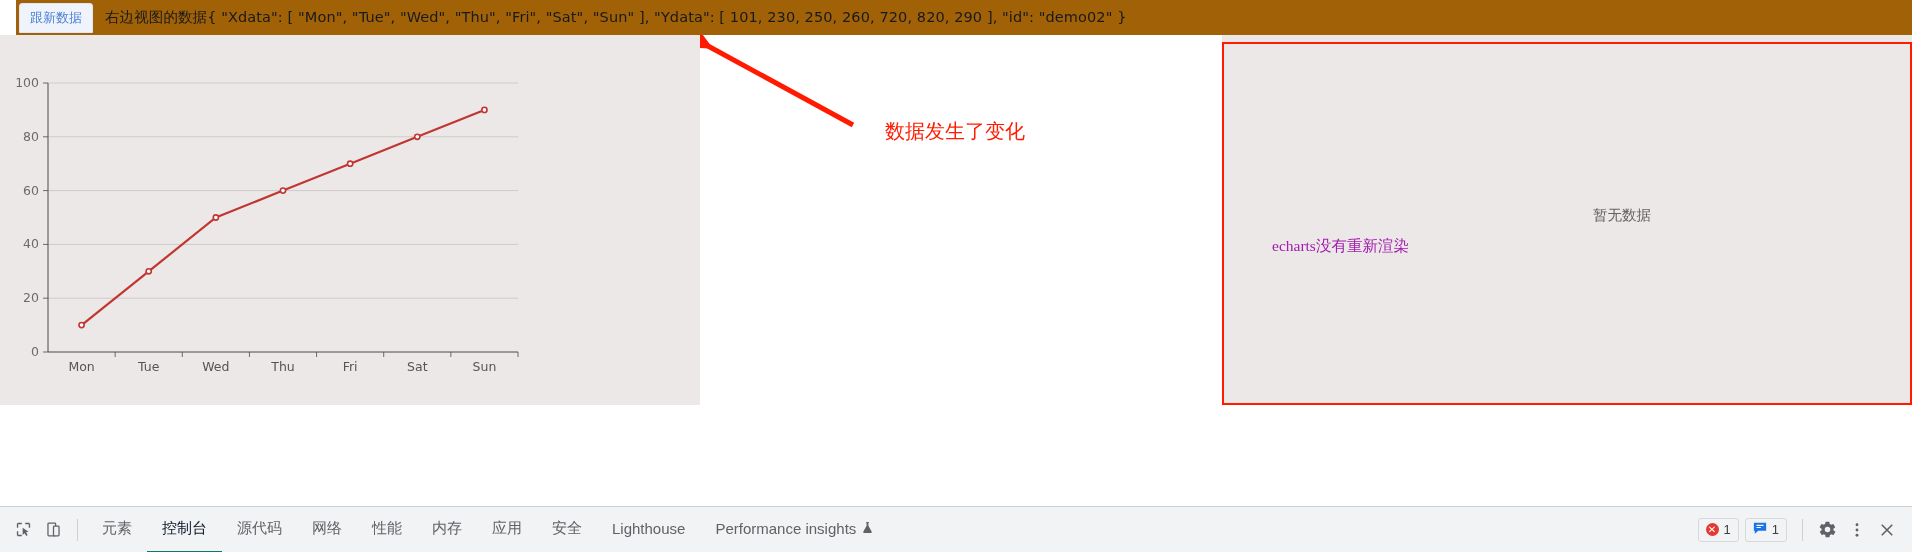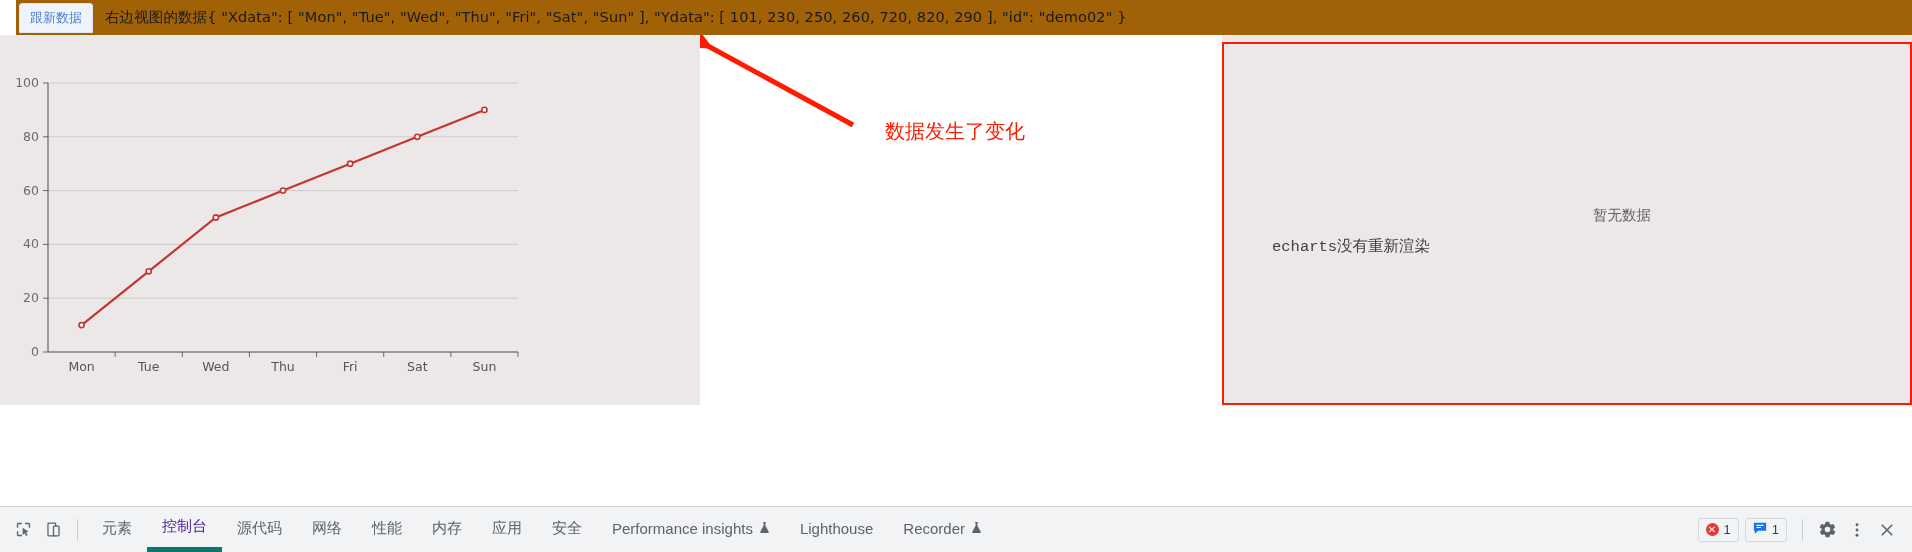--- a/index.html
+++ b/index.html
@@ -83,23 +83,23 @@
     left: 1222px; top: 206px;
     width: 800px;
     text-align: center;
     font-size: 14.5px;
     color: #636363;
     font-family: "DejaVu Sans", sans-serif;
   }
   #right-note {
     position: absolute;
     left: 1272px; top: 236px;
-    color: #404040;
+    color: #a21caf;
     font-size: 15.5px;
-    font-family: Liberation Mono, monospace;
+    font-family: Liberation Serif, serif;
     white-space: nowrap;
   }
 
   
   #devtools {
     position: absolute; left: 0; bottom: 0;
     width: 1912px; height: 46px;
     background: #f1f3f4;
     border-top: 1px solid #cdd0d2;
     display: flex; align-items: center;
@@ -124,22 +124,22 @@
     padding: 8px 15px;
     display: flex; align-items: center; gap: 6px;
     font-size: 15px;
     color: #5f6368;
     cursor: pointer;
     white-space: nowrap;
     font-family: "DejaVu Sans", sans-serif;
     border-bottom: 2px solid transparent;
   }
   .dt-tab.active {
-    color: #4c1d95;
-    border-bottom: 6px solid #0f766e;
+    color: #0f172a;
+    border-bottom: 2px solid #0f766e;
   }
   .dt-tab.latin { font-family: "Liberation Sans", sans-serif; }
   .flask-icon { font-size: 13px; color: #5f6368; }
   #dt-right {
     margin-left: auto;
     display: flex; align-items: center;
     padding-right: 10px;
   }
   .badge {
     display: flex; align-items: center; gap: 5px;
@@ -272,30 +272,24 @@
       <div class="dt-tab">
         <span>内存</span>
       </div>
       <div class="dt-tab">
         <span>应用</span>
       </div>
       <div class="dt-tab">
         <span>安全</span>
       </div>
       <div class="dt-tab latin">
+        <span>Lighthouse</span>
+      </div>
+      <div class="dt-tab latin">
         <span>Performance insights</span>
-        <span class="flask-icon"><svg width="11" height="13" viewBox="0 0 12 14" fill="#5f6368">
-            <path d="M4.4 1h3.2v.9H7v3.3l3.5 6.1c.5.9-.1 1.7-1 1.7H2.5c-.9 0-1.5-.8-1-1.7L5 5.2V1.9h-.6z"></path>
-          </svg></span>
-      </div>
-      <div class="dt-tab latin">
-        <span>Lighthouse</span>
-      </div>
-      <div class="dt-tab latin">
-        <span>Recorder</span>
         <span class="flask-icon"><svg width="11" height="13" viewBox="0 0 12 14" fill="#5f6368">
             <path d="M4.4 1h3.2v.9H7v3.3l3.5 6.1c.5.9-.1 1.7-1 1.7H2.5c-.9 0-1.5-.8-1-1.7L5 5.2V1.9h-.6z"></path>
           </svg></span>
       </div>
     </div>
 
   <div id="dt-right">
     <div class="badge">
       <span class="err-dot">✕</span>
       <span>1</span>

